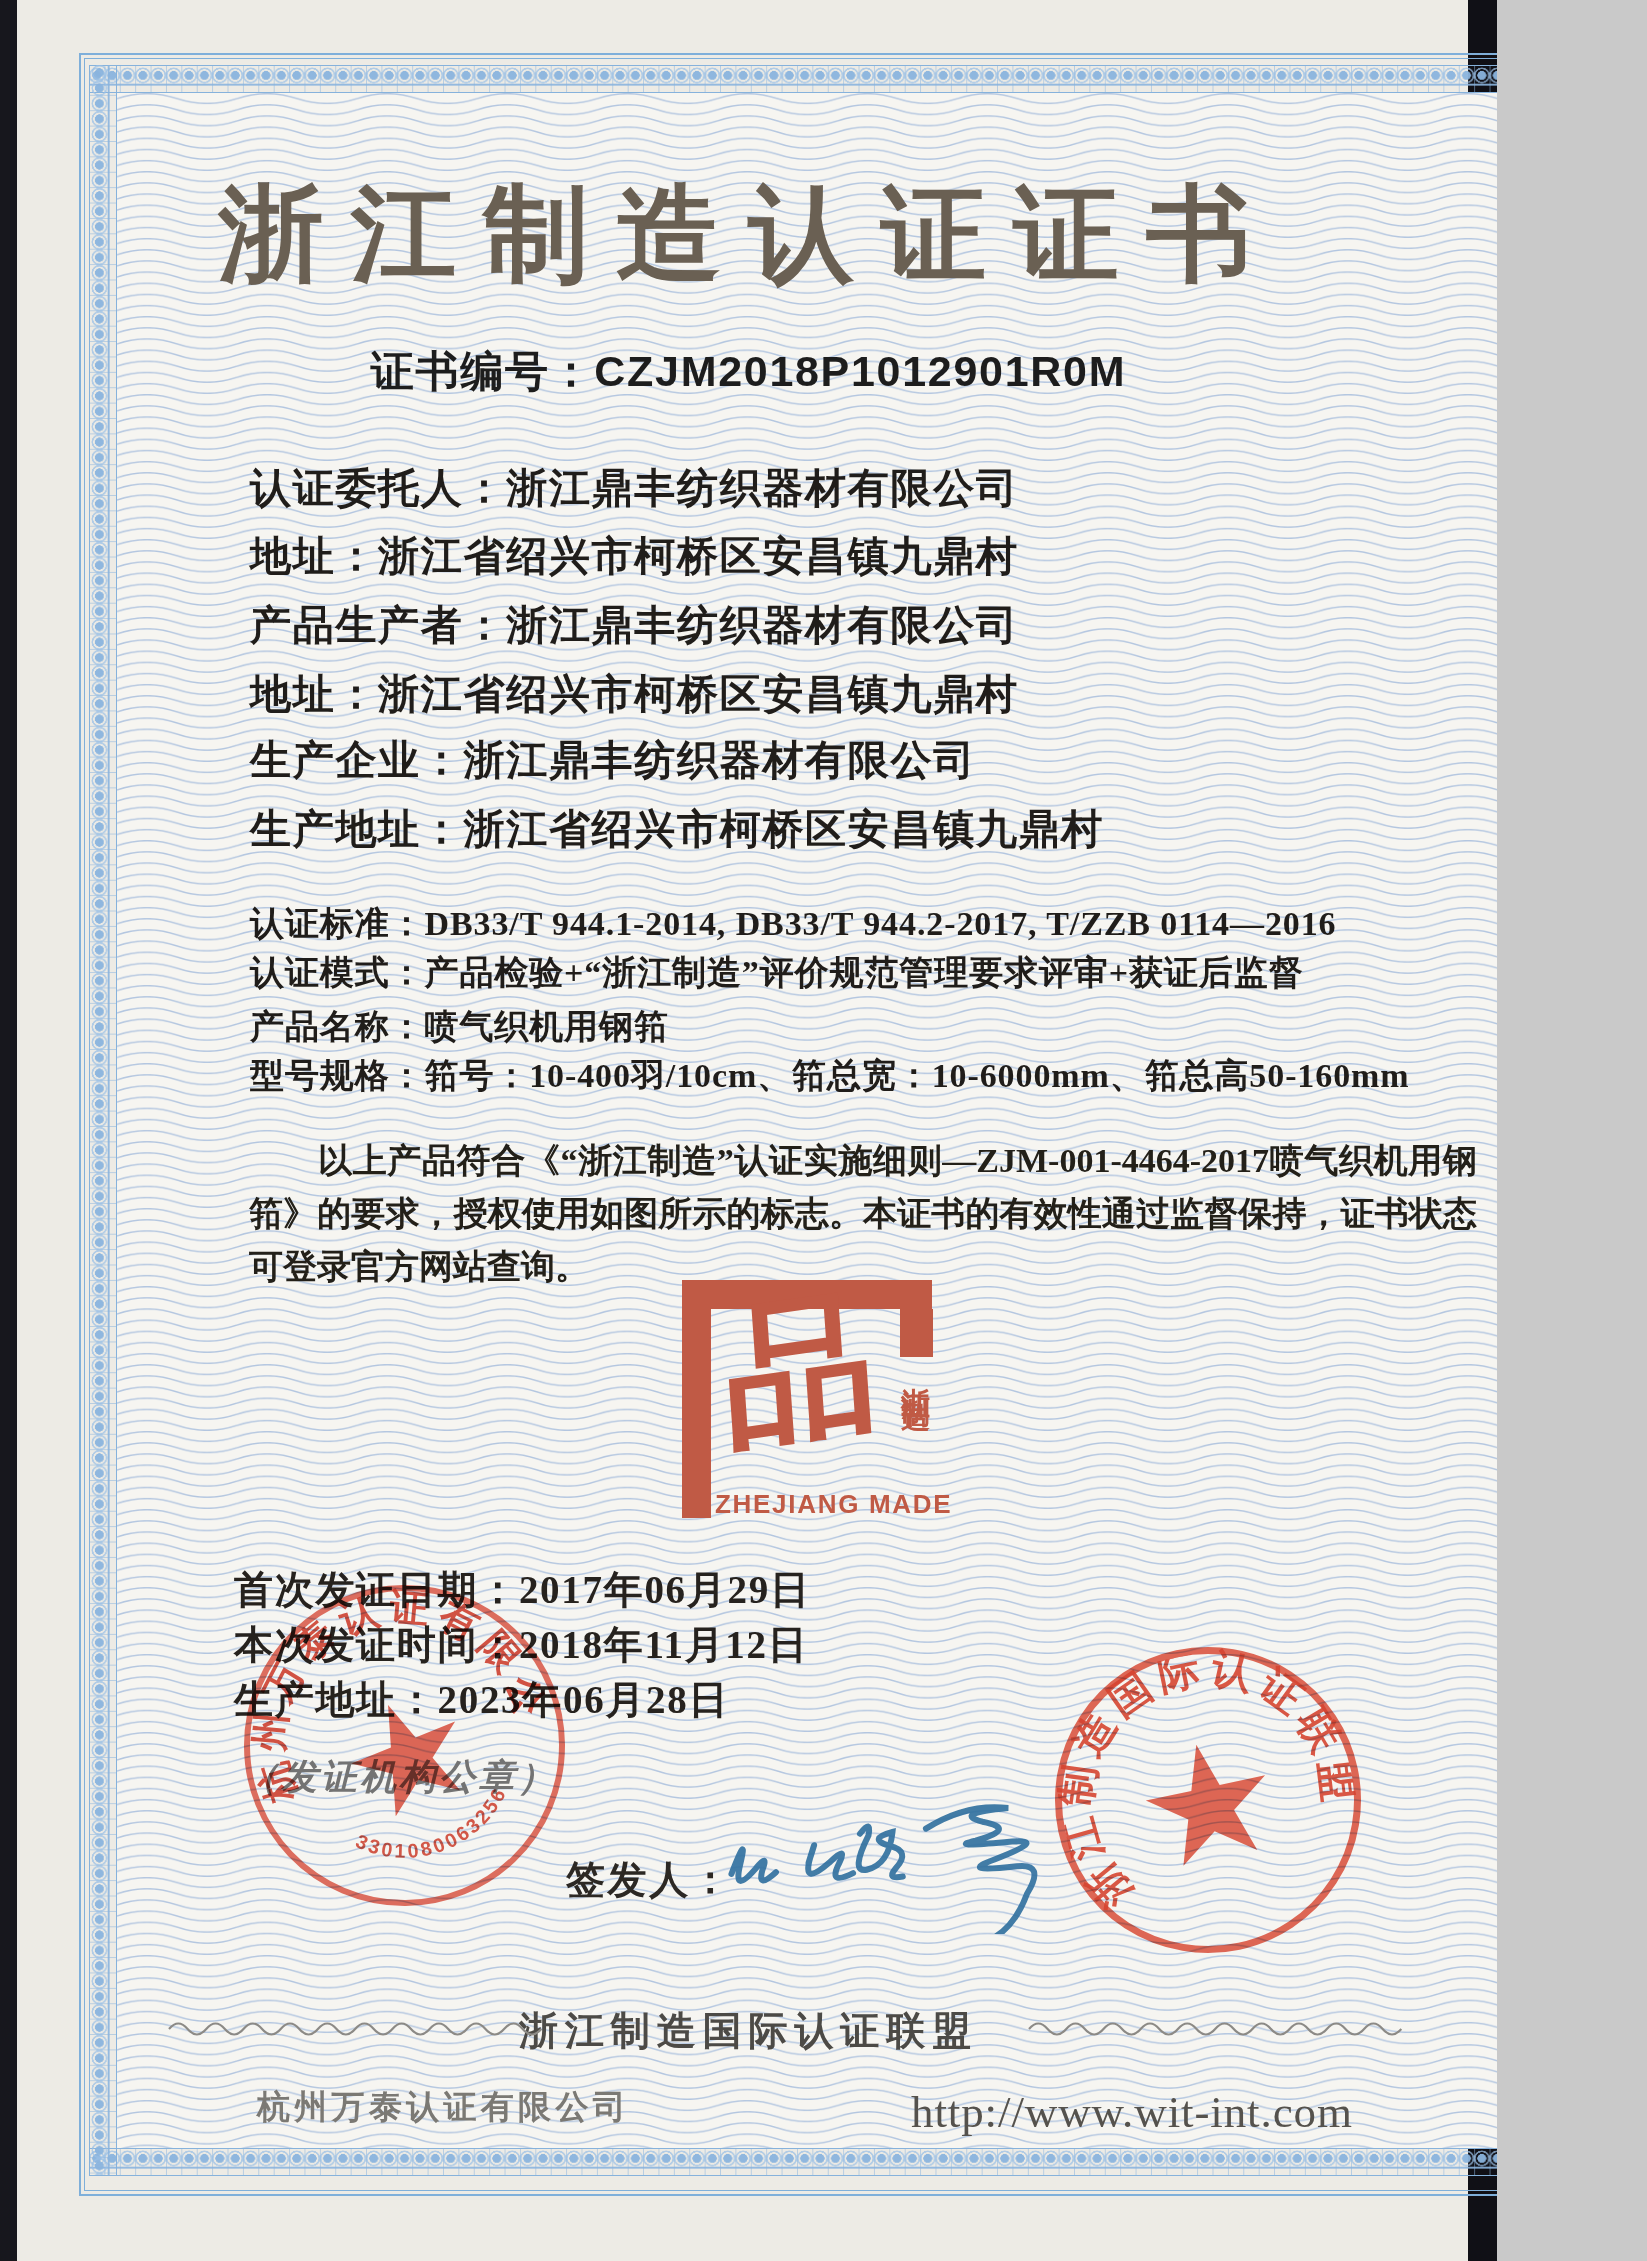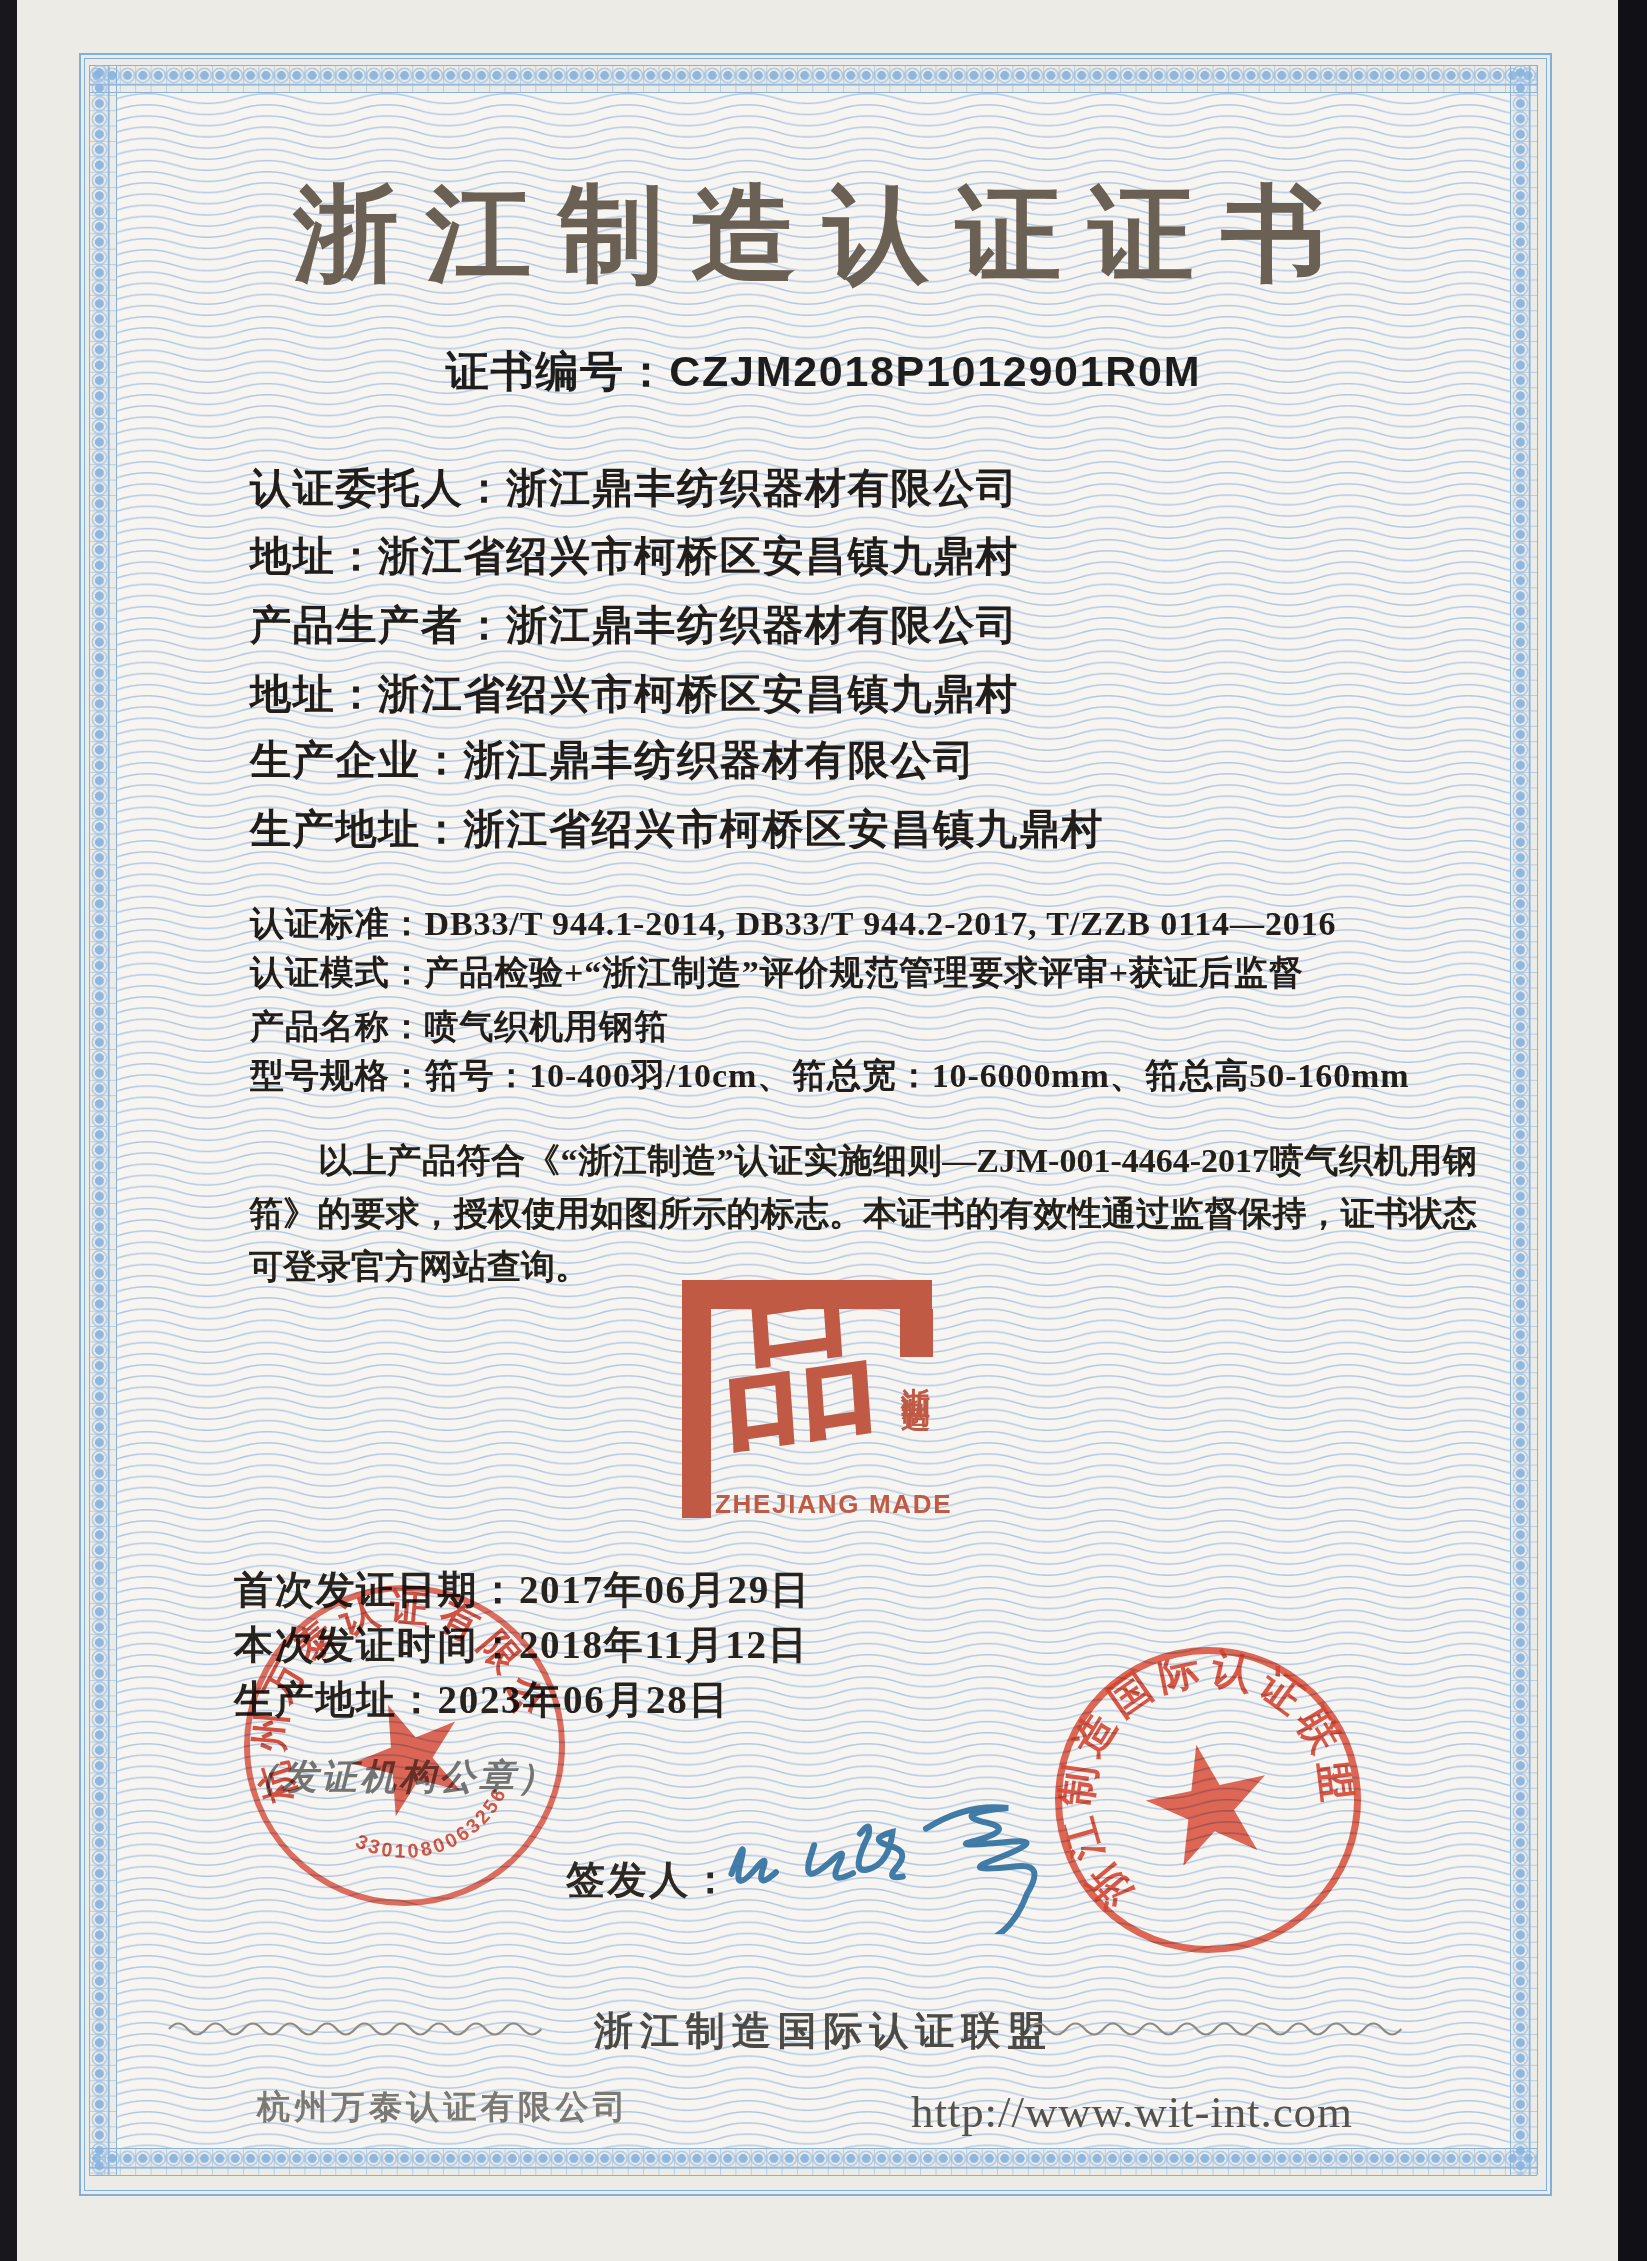--- a/index.html
+++ b/index.html
@@ -1,16 +1,16 @@
 <!DOCTYPE html>
 <html style="font-size:13.7px"><head>
 <meta charset="utf-8">
 <style>
   html,body{margin:0;padding:0;background:#c9c9c9;}
-  .page{position:relative;width:1647px;height:2261px;background:#edebe5;overflow:hidden;
+  .page{position:relative;width:1497px;height:2261px;background:#edebe5;overflow:hidden;
         font-family:"Liberation Serif",serif;color:#262320;}
   .scan-edge-left{position:absolute;left:0;top:0;width:17px;height:2261px;background:#17171d;}
   .scan-edge-right{position:absolute;right:0;top:0;width:29px;height:2261px;background:#101016;}
 
   
   .frame{position:absolute;left:79px;top:53px;width:1469px;height:2139px;
          border:2.1px solid #7fafda;z-index:3;pointer-events:none;}
   .frame::after{content:"";position:absolute;inset:3.4px;border:1.3px solid #7fafda;}
 
   .hband,.vband{position:absolute;z-index:2;box-sizing:border-box;}

